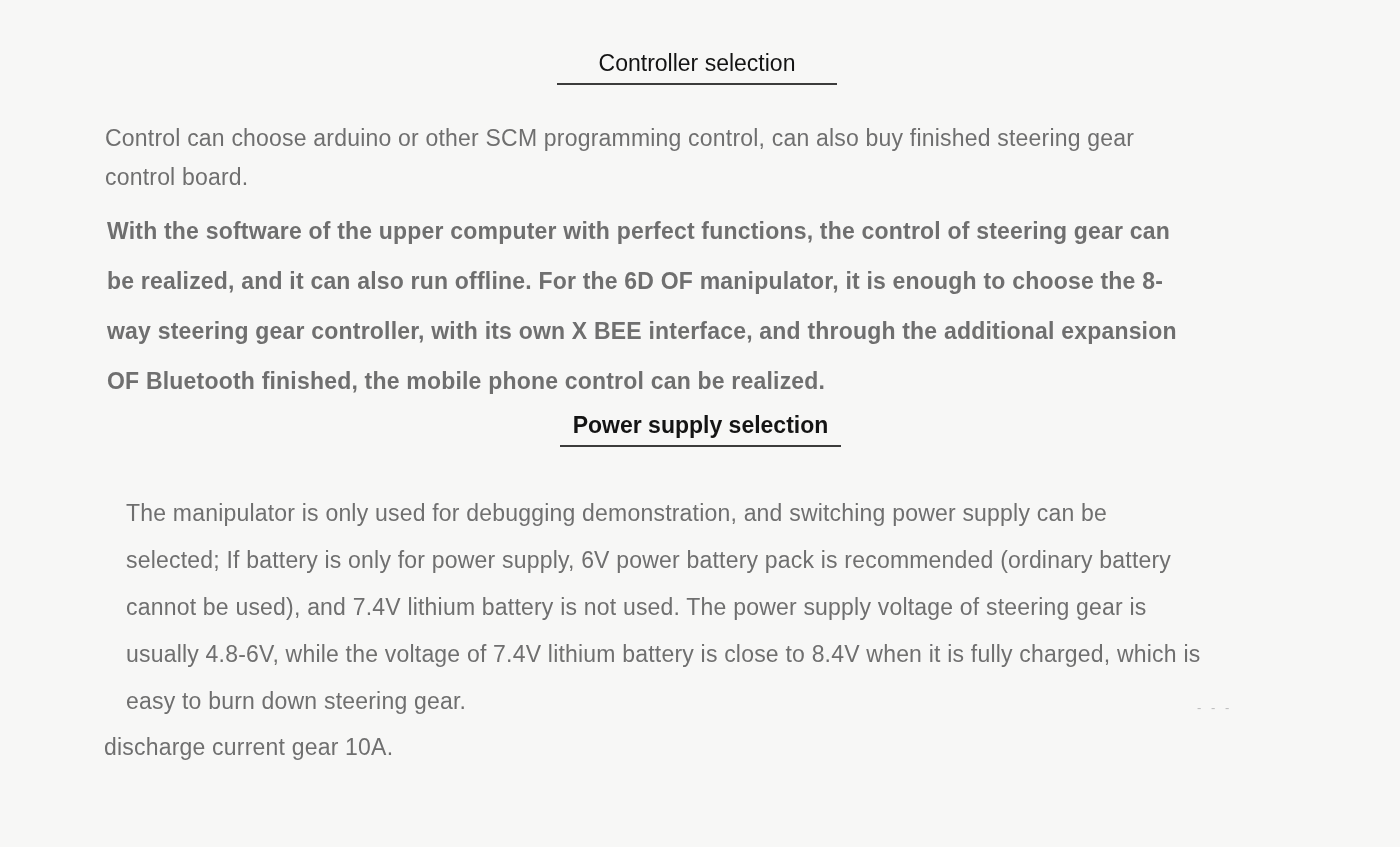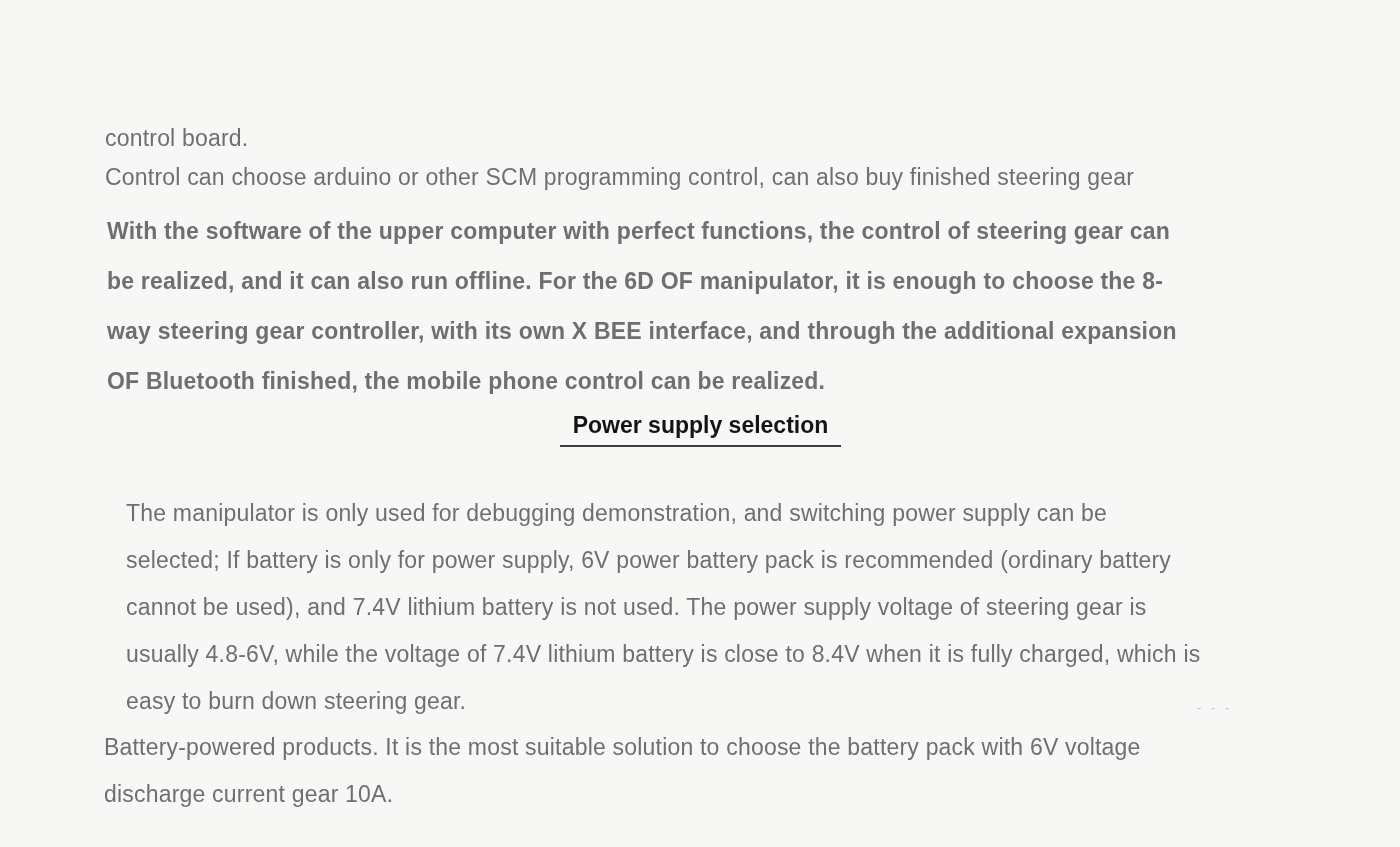--- a/index.html
+++ b/index.html
@@ -53,43 +53,43 @@
     letter-spacing: 3px;
     color: #bcbcbc;
     white-space: nowrap;
   }
 </style>
 </head>
 <body>
 
 <div class="page">
 
+  <div class="heading heading-1">Controller selection</div>
 
   <div class="para para-1">
+    <div class="line">Control can choose arduino or other SCM programming control, can also buy finished steering gear</div>
     <div class="line">control board.</div>
-    <div class="line">Control can choose arduino or other SCM programming control, can also buy finished steering gear</div>
   </div>
 
   <div class="para para-2">
     <div class="line">With the software of the upper computer with perfect functions, the control of steering gear can</div>
     <div class="line">be realized, and it can also run offline. For the 6D OF manipulator, it is enough to choose the 8-</div>
     <div class="line">way steering gear controller, with its own X BEE interface, and through the additional expansion</div>
     <div class="line">OF Bluetooth finished, the mobile phone control can be realized.</div>
   </div>
 
   <div class="heading heading-2">Power supply selection</div>
 
   <div class="para para-3">
     <div class="line">The manipulator is only used for debugging demonstration, and switching power supply can be</div>
     <div class="line">selected; If battery is only for power supply, 6V power battery pack is recommended (ordinary battery</div>
     <div class="line">cannot be used), and 7.4V lithium battery is not used. The power supply voltage of steering gear is</div>
     <div class="line">usually 4.8-6V, while the voltage of 7.4V lithium battery is close to 8.4V when it is fully charged, which is</div>
     <div class="line">easy to burn down steering gear.</div>
   </div>
 
   <div class="para para-4">
-    <div class="line">Battery-powered products. It is the most suitable solution to choose the battery pack with 6V voltage</div>
     <div class="line">discharge current gear 10A.</div>
   </div>
 
   <div class="watermark-dashes">- - -</div>
 
 </div>
 
 </body></html>

